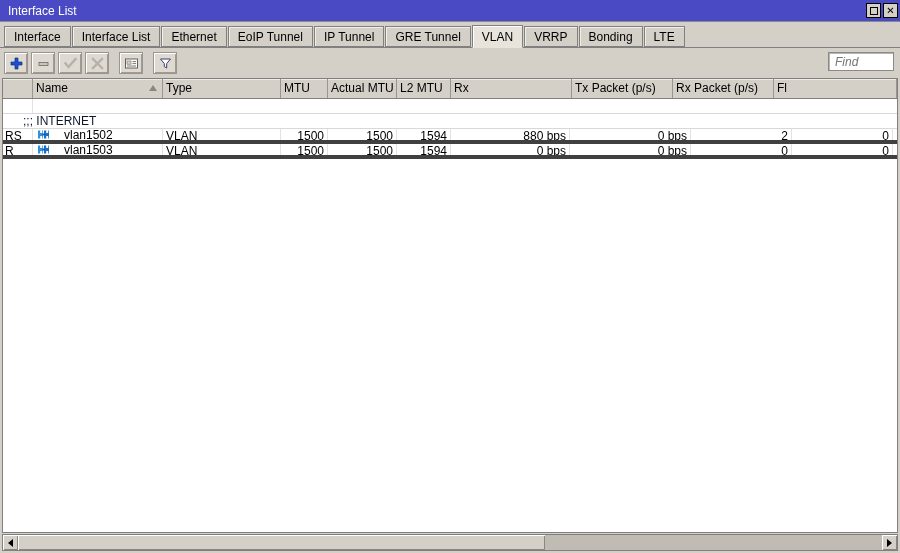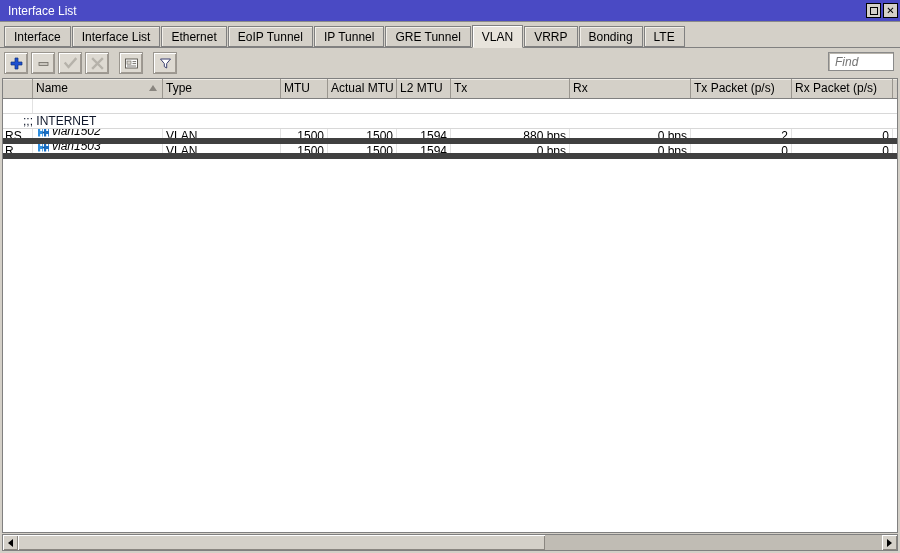--- a/index.html
+++ b/index.html
@@ -168,40 +168,40 @@
   .body{
     flex:1 1 auto;
     background:#ffffff;
     overflow:hidden;
     position:relative;
   }
   .row{
     display:flex;
     height:15px;
     box-sizing:border-box;
-    border-bottom:6px solid #404040;
+    border-bottom:4px solid #404040;
     background:#ffffff;
   }
   .row.comment{
     height:15px;
     border-bottom:1px solid #d8d8d8;
   }
   .row.spacer{border-bottom:1px solid #d8d8d8;height:15px;}
   .cell{
     border-right:1px solid #e2e2e2;
     box-sizing:border-box;
     font-size:12px;
     line-height:14px;
     padding:0 3px;
     white-space:nowrap;
     overflow:hidden;
   }
   .cell.num{text-align:right;}
   .cell.flags{padding-left:2px;}
-  .cell.name{display:flex;align-items:flex-end;gap:2px;padding-left:4px;font-style:italic;}
+  .cell.name{display:flex;align-items:center;gap:14px;padding-left:4px;}
   .comment-text{
     padding-left:20px;
     font-size:12px;line-height:14px;
     color:#0f172a;
     white-space:nowrap;
   }
   
   .vicon{
     width:13px;height:11px;flex:0 0 13px;display:block;
   }
@@ -322,21 +322,20 @@
     <div class="hdrrow">
       <div class="hc" style="width:30px;flex:0 0 30px;"></div>
       <div class="hc" style="width:130px;flex:0 0 130px;">
         <span>Name</span>
         <span class="sortmark"></span>
       </div>
       <div class="hc" style="width:118px;flex:0 0 118px;">Type</div>
       <div class="hc" style="width:47px;flex:0 0 47px;">MTU</div>
       <div class="hc" style="width:69px;flex:0 0 69px;">Actual MTU</div>
       <div class="hc" style="width:54px;flex:0 0 54px;">L2 MTU</div>
-      <div class="hc" style="width:119px;flex:0 0 119px;">Tx</div>
       <div class="hc" style="width:121px;flex:0 0 121px;">Rx</div>
       <div class="hc" style="width:101px;flex:0 0 101px;">Tx Packet (p/s)</div>
       <div class="hc" style="width:101px;flex:0 0 101px;">Rx Packet (p/s)</div>
       <div class="hc" style="flex:1 1 auto;">Fl</div>
 
     </div>
 
     <div class="body">
 
       <div class="row spacer">

